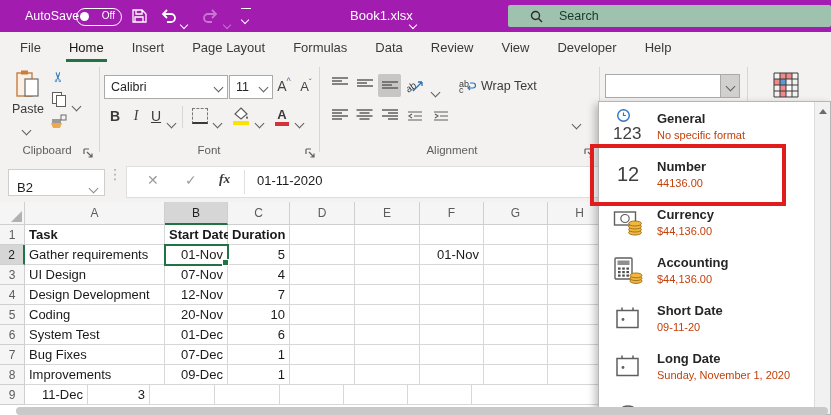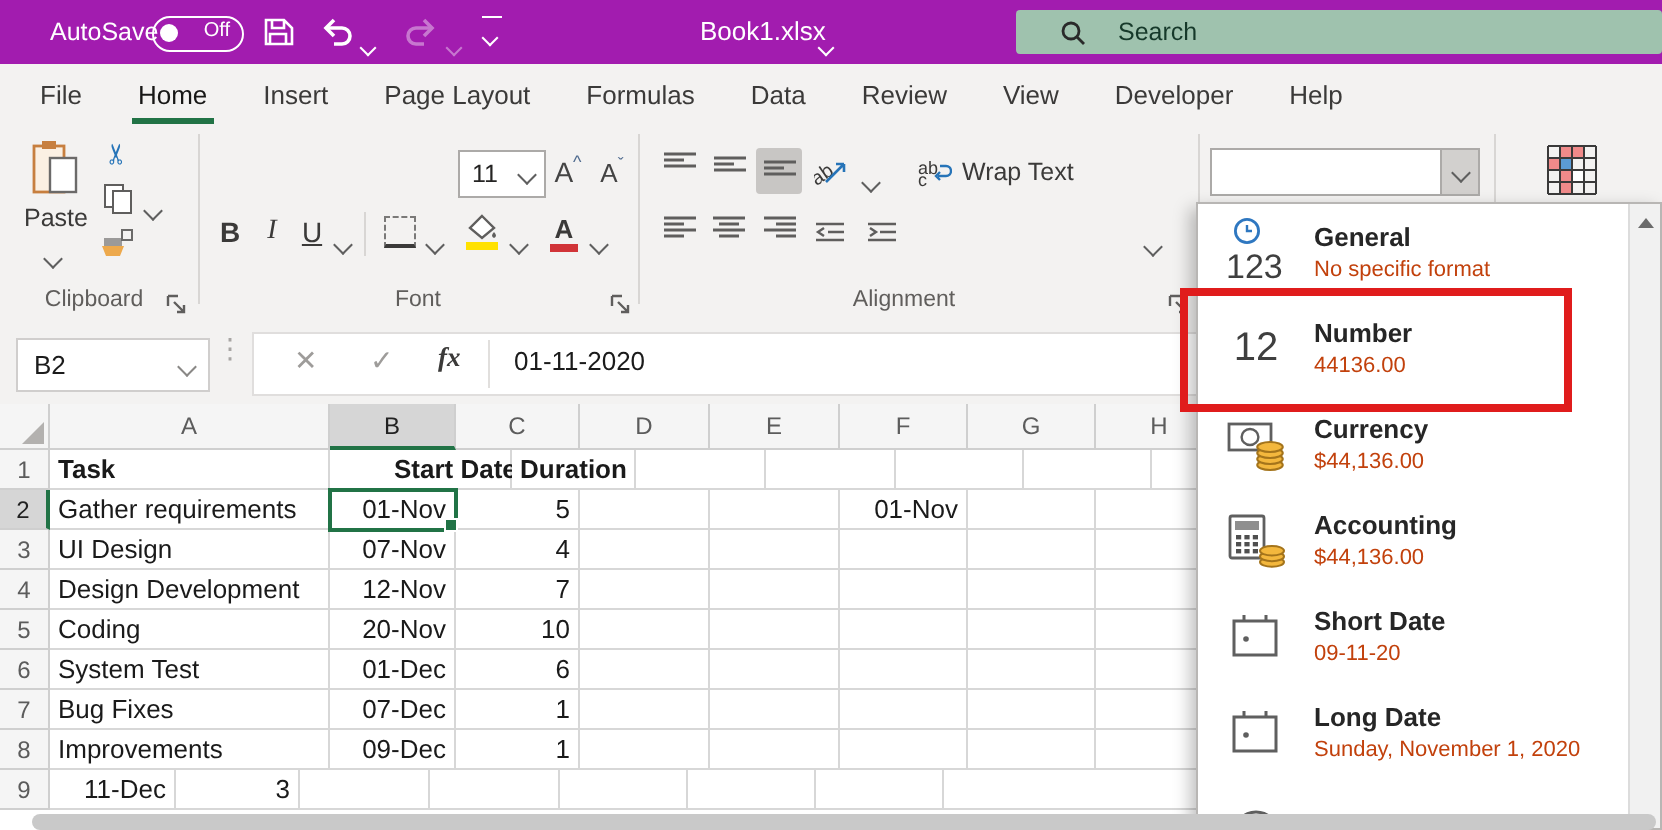--- a/index.html
+++ b/index.html
@@ -39,21 +39,21 @@
   .combo .cbtn.grey{background:#d2d0ce;border-left:1px solid #acaaa8;}
   .biu{font-size:14px;color:#3b3a39;}
   .selbtn{background:#c8c6c4;border-radius:2px;}
   .yellowbar{width:16px;height:4px;background:#ffe100;margin-top:1px;}
   .redbar{width:14px;height:4px;background:#d13438;margin-top:0;}
   .alabel{font-size:12.5px;color:#3b3a39;margin-left:5px;white-space:nowrap;}
 
   
   .fbar{position:absolute;top:162px;left:0;right:0;height:40px;background:#f3f2f1;border-bottom:1px solid #d2d0ce;}
   .namebox{position:absolute;left:8px;top:7px;width:95px;height:25px;background:#fff;border:1px solid #d0cecd;
-           display:flex;align-items:center;font-size:13px;color:#1b1b1b;}
+           display:flex;align-items:flex-end;font-size:13px;color:#1b1b1b;}
   .namebox .nval{flex:1;padding-left:8px;}
   .fdots{position:absolute;left:108px;top:4px;color:#a8a6a4;font-size:14px;letter-spacing:0;}
   .fwhite{position:absolute;left:126px;top:4px;right:0;height:30px;background:#fff;border:1px solid #e0dedd;}
   .fw-x{position:absolute;left:20px;top:5px;color:#9e9c9a;font-size:14px;}
   .fw-ck{position:absolute;left:58px;top:5px;color:#9e9c9a;font-size:14px;}
   .fw-fx{position:absolute;left:92px;top:4px;color:#3b3a39;font-size:13.5px;font-style:italic;font-family:"Liberation Serif",serif;font-weight:bold;}
   .fw-div{position:absolute;left:117px;top:3px;bottom:3px;width:1px;background:#e1dfdd;}
   .fw-val{position:absolute;left:130px;top:6px;font-size:13px;color:#1b1b1b;}
 
   
@@ -183,20 +183,26 @@
       </svg>
     </div>
     <div class="glabel" style="left:47px">Clipboard</div>
     <div class="launcher" style="left:83px">
       <svg width="11" height="11">
           <path d="M1,1 h5 M1,1 v5" stroke="#5f5e5d" stroke-width="1.2" fill="none"></path>
           <path d="M4,4 L9,9 M9,5.5 V9 H5.5" stroke="#5f5e5d" stroke-width="1.2" fill="none"></path>
         </svg>
     </div>
 
+    <div class="combo" style="left:104px;top:13px;width:122px;height:22px">
+      <span class="cval">Calibri</span>
+      <span class="cbtn">
+          <span class="chev"></span>
+        </span>
+    </div>
     <div class="combo" style="left:229px;top:13px;width:42px;height:22px">
       <span class="cval">11</span>
       <span class="cbtn">
           <span class="chev"></span>
         </span>
     </div>
     <div class="rbtn" style="left:274px;top:13px;width:20px;height:22px;font-size:14px">A<span style="font-size:9px;margin:-10px 0 0 0;color:#4f6b8f">^</span></div>
     <div class="rbtn" style="left:296px;top:13px;width:20px;height:22px;font-size:13px">A<span style="font-size:9px;margin:-8px 0 0 0;color:#4f6b8f">ˇ</span></div>
     <div class="rbtn biu" style="left:106px;top:43px;width:18px;height:22px;font-weight:bold">B</div>
     <div class="rbtn biu" style="left:128px;top:43px;width:16px;height:22px;font-style:italic;font-family:'Liberation Serif',serif">I</div>
@@ -350,21 +356,21 @@
         <div class="gcell ghead" style="width: 65px; flex: 0 0 auto;">D</div>
         <div class="gcell ghead" style="width: 65px; flex: 0 0 auto;">E</div>
         <div class="gcell ghead" style="width: 64px; flex: 0 0 auto;">F</div>
         <div class="gcell ghead" style="width: 64px; flex: 0 0 auto;">G</div>
         <div class="gcell ghead" style="width: 64px; flex: 0 0 auto;">H</div>
         <div class="gcell ghead" style="width: 219px; flex: 0 0 auto; border-right: none;"></div>
       </div>
       <div class="grow">
         <div class="gcell rnum" style="width: 25px; flex: 0 0 auto;">1</div>
         <div class="gcell bold" style="width: 140px; flex: 0 0 auto;">Task</div>
-        <div class="gcell bold" style="width: 63px; flex: 0 0 auto; margin-left: 28px;">Start Date</div>
+        <div class="gcell bold" style="width: 63px; flex: 0 0 auto;">Start Date</div>
         <div class="gcell bold" style="width: 62px; flex: 0 0 auto;">Duration</div>
         <div class="gcell bold" style="width: 65px; flex: 0 0 auto;"></div>
         <div class="gcell bold" style="width: 65px; flex: 0 0 auto;"></div>
         <div class="gcell bold" style="width: 64px; flex: 0 0 auto;"></div>
         <div class="gcell bold" style="width: 64px; flex: 0 0 auto;"></div>
         <div class="gcell bold" style="width: 64px; flex: 0 0 auto;"></div>
         <div class="gcell" style="width: 219px; flex: 0 0 auto; border-right: none;"></div>
       </div>
       <div class="grow">
         <div class="gcell rnum rowsel" style="width: 25px; flex: 0 0 auto;">2</div>

